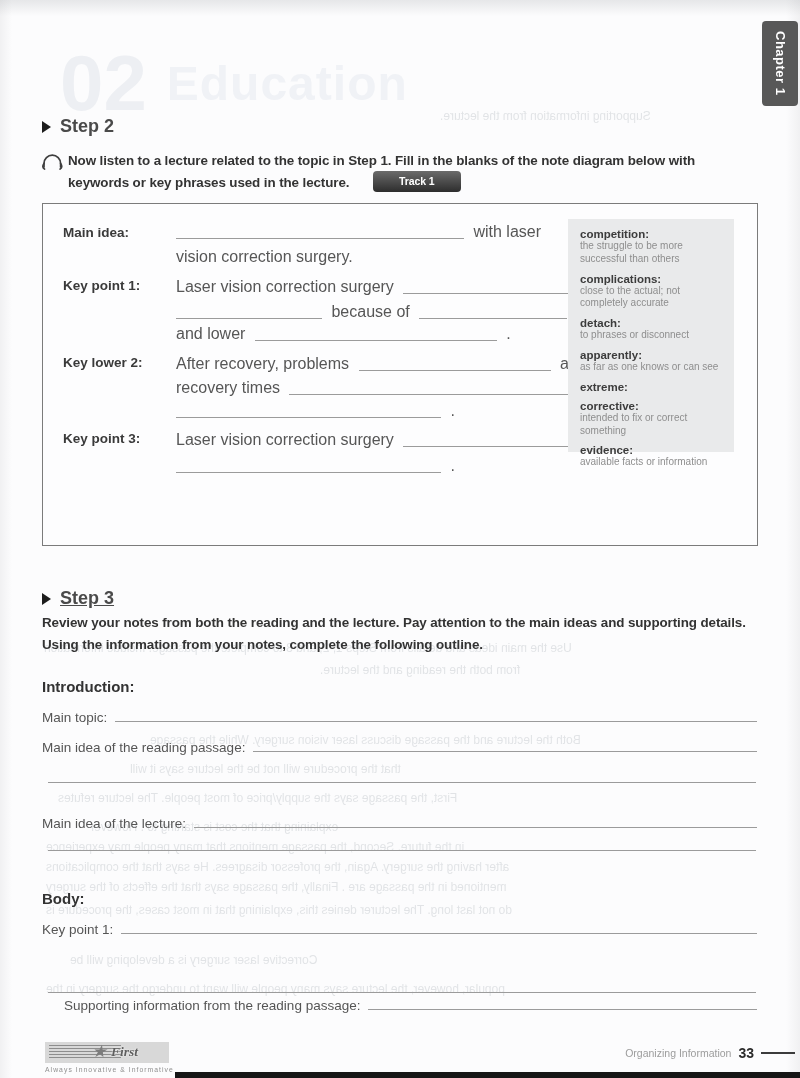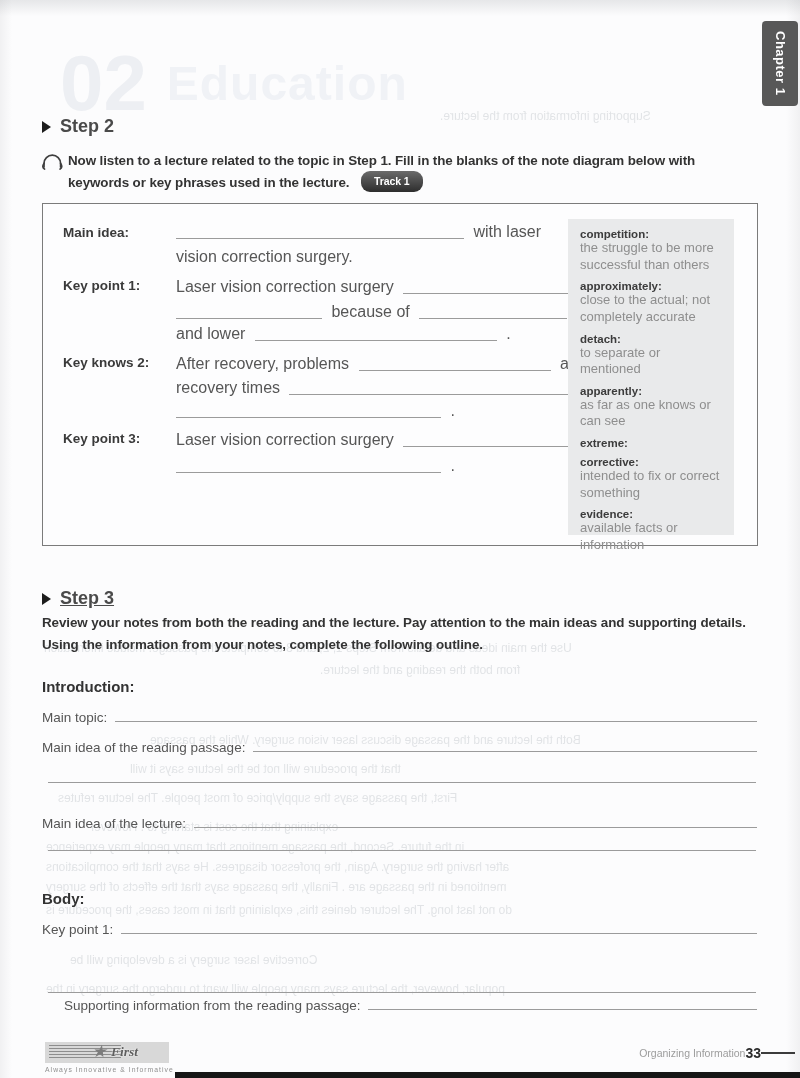--- a/index.html
+++ b/index.html
@@ -30,39 +30,39 @@
   .step-h{position:absolute;left:42px;display:flex;align-items:center;gap:9px;
           font-size:18px;font-weight:bold;color:#4a4a4a;}
   .tri{width:0;height:0;border-left:9px solid #1d1d1d;border-top:6px solid transparent;
        border-bottom:6px solid transparent;}
 
   
   .instr2{position:absolute;left:68px;top:150px;width:672px;font-weight:bold;font-size:13.4px;
           line-height:1.6;color:#333;letter-spacing:-.1px;}
   .hp-icon{position:absolute;left:39px;top:150px;}
   .track{display:inline-block;background:linear-gradient(180deg,#6b6b6b,#2d2d2d);color:#fff;
-         font-size:10.5px;font-weight:bold;padding:2px 13px;border-radius:9px;margin-left:8px;
+         font-size:10.5px;font-weight:bold;padding:2px 26px;border-radius:4px;margin-left:20px;
          vertical-align:2px;}
 
   
   .dbox{position:absolute;left:42px;top:203px;width:714px;height:341px;border:1px solid #7b7b7b;
         background:#fdfdfe;}
   .d-label{position:absolute;left:20px;font-weight:bold;font-size:13.5px;color:#3a3a3a;
            white-space:nowrap;}
   .dl{position:absolute;left:133px;font-size:16px;color:#565656;white-space:nowrap;}
   .bl{display:inline-block;border-bottom:1.4px solid #9b9b9b;height:13px;margin:0 5px;
       vertical-align:-2px;}
   .bl:first-child{margin-left:0;}
 
   
-  .vocab{position:absolute;left:525px;top:15px;width:166px;height:316px;background:#e9eaeb;
+  .vocab{position:absolute;left:525px;top:15px;width:166px;height:233px;background:#e9eaeb;
          padding:9px 12px;box-sizing:border-box;}
   .v-term{font-weight:bold;font-size:11.5px;color:#3c3c3c;margin-top:7px;}
   .v-term.first{margin-top:0;}
-  .v-def{font-size:13px;color:#8e8e8e;line-height:1.28;}
+  .v-def{font-size:10px;color:#8e8e8e;line-height:1.28;}
 
   
   .instr3{position:absolute;left:42px;top:612px;width:722px;font-weight:bold;font-size:13.4px;
           line-height:1.65;color:#333;letter-spacing:-.1px;}
   .sec-label{position:absolute;left:42px;font-weight:bold;font-size:15px;color:#333;}
   .f-line{position:absolute;left:42px;width:715px;display:flex;font-size:13.5px;color:#555;
           white-space:nowrap;}
   .f-line .grow{flex:1;border-bottom:1.4px solid #9b9b9b;margin-left:8px;align-self:flex-end;
                 margin-bottom:3px;height:0;}
   .rule{position:absolute;border-bottom:1.4px solid #9b9b9b;height:0;}
@@ -82,21 +82,21 @@
   .logo{position:absolute;left:45px;top:1042px;}
   .logo-box{width:124px;height:21px;background:#d8d8d8;position:relative;overflow:hidden;}
   .logo-stripes{position:absolute;left:4px;top:3px;width:72px;height:15px;
       background:repeating-linear-gradient(180deg,#8d8d8d 0,#8d8d8d 1px,transparent 1px,transparent 3px);}
   .logo-star{position:absolute;left:48px;top:-1px;font-size:17px;color:#7c7c7c;
              transform:skewX(-12deg);}
   .logo-text{position:absolute;left:66px;top:2px;font-family:"Liberation Serif",serif;
              font-style:italic;font-weight:bold;font-size:13.5px;color:#5e5e5e;
              text-shadow:0 0 2px #fff;}
   .logo-tag{font-size:6.8px;letter-spacing:1.05px;color:#8f8f8f;margin-top:3px;}
-  .footer-right{position:absolute;top:1045px;right:5px;display:flex;align-items:center;gap:0;}
+  .footer-right{position:absolute;top:1045px;right:5px;display:flex;align-items:center;gap:7px;}
   .fr-label{font-size:10.5px;color:#9c9c9c;}
   .fr-num{font-size:14px;font-weight:bold;color:#2b2b2b;}
   .fr-dash{width:34px;height:2px;background:#3c3c3c;}
 </style>
 </head>
 <body>
 
 <div class="page">
 
   <div class="scan-top"></div>
@@ -163,21 +163,21 @@
       <span class="bl" style="width:146px;"></span>
       <span>because of</span>
       <span class="bl" style="width:148px;"></span>
     </div>
     <div class="dl" style="top:121px;">
       <span>and lower</span>
       <span class="bl" style="width:242px;"></span>
       <span>.</span>
     </div>
 
-    <div class="d-label" style="top:151px;">Key knows 2:</div>
+    <div class="d-label" style="top:151px;">Key lower 2:</div>
     <div class="dl" style="top:151px;">
       <span>After recovery, problems</span>
       <span class="bl" style="width:192px;"></span>
       <span>and</span>
     </div>
     <div class="dl" style="top:175px;">
       <span>recovery times</span>
       <span class="bl" style="width:282px;"></span>
     </div>
     <div class="dl" style="top:198px;">
@@ -191,24 +191,24 @@
       <span class="bl" style="width:172px;"></span>
     </div>
     <div class="dl" style="top:253px;">
       <span class="bl" style="width:265px;"></span>
       <span>.</span>
     </div>
 
     <div class="vocab">
       <div class="v-term first">competition:</div>
       <div class="v-def">the struggle to be more successful than others</div>
-      <div class="v-term">approximately:</div>
+      <div class="v-term">complications:</div>
       <div class="v-def">close to the actual; not completely accurate</div>
       <div class="v-term">detach:</div>
-      <div class="v-def">to separate or mentioned</div>
+      <div class="v-def">to phrases or disconnect</div>
       <div class="v-term">apparently:</div>
       <div class="v-def">as far as one knows or can see</div>
       <div class="v-term">extreme:</div>
       <div class="v-term">corrective:</div>
       <div class="v-def">intended to fix or correct something</div>
       <div class="v-term">evidence:</div>
       <div class="v-def">available facts or information</div>
     </div>
   </div>
 

